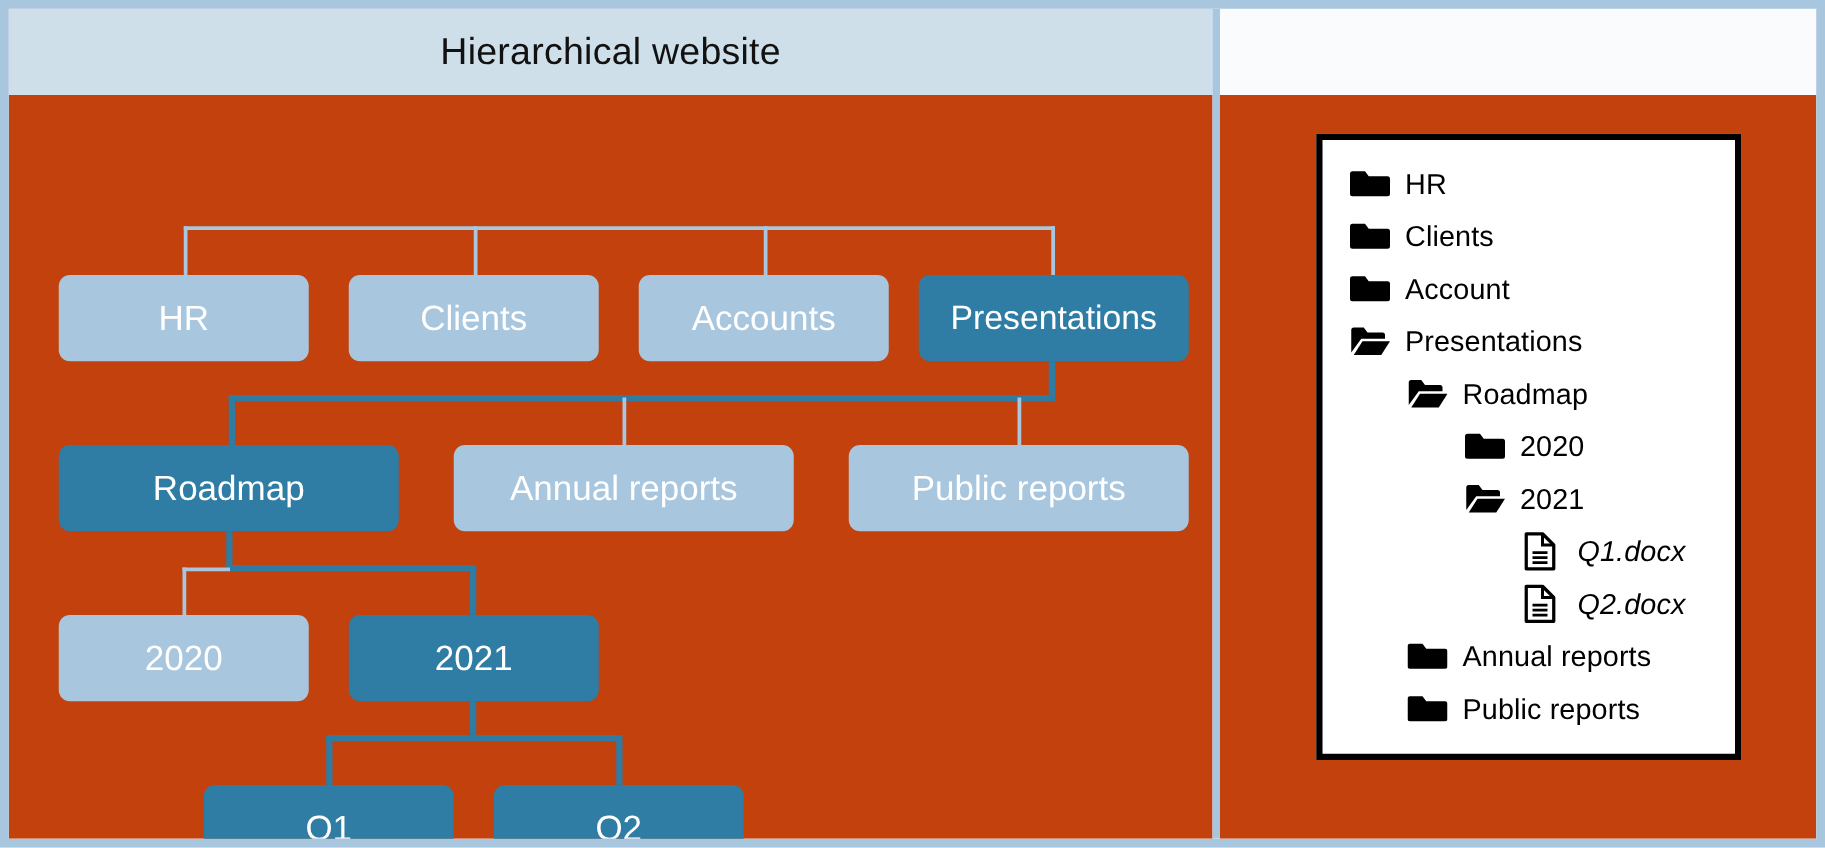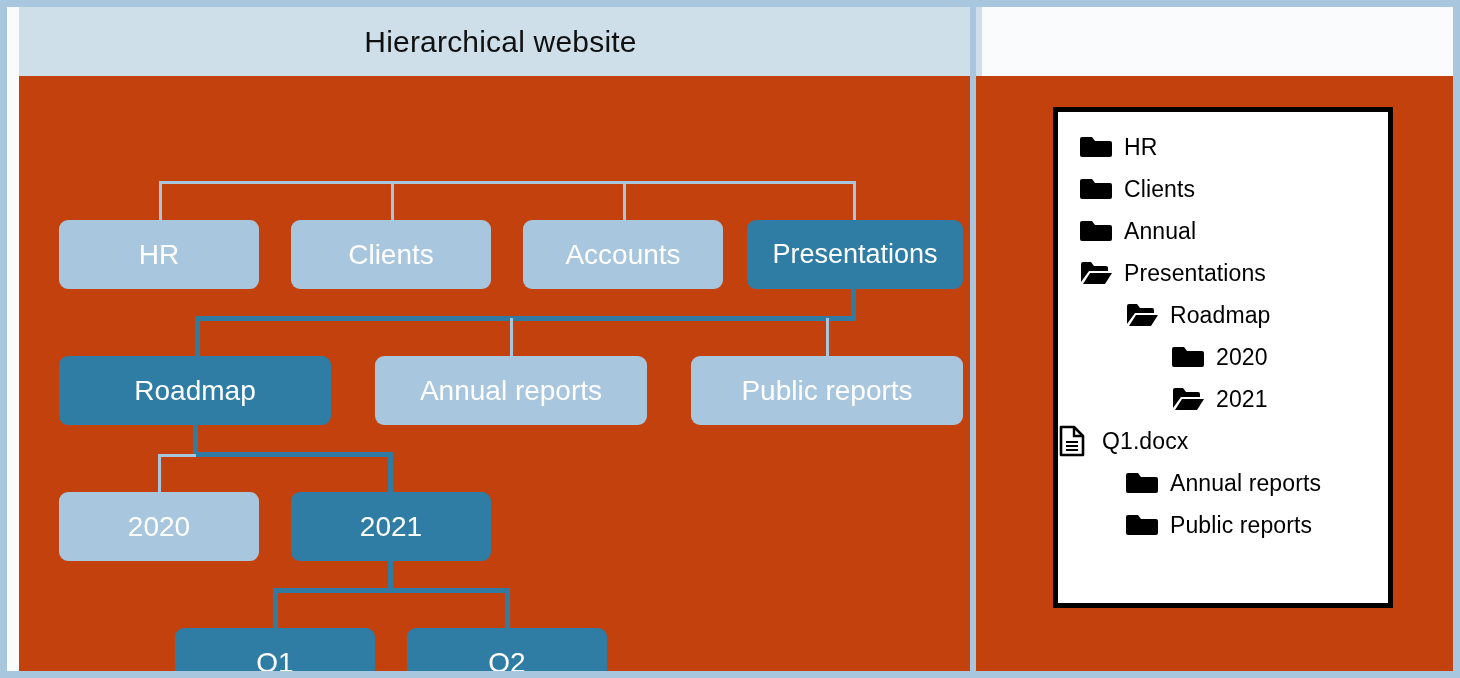--- a/index.html
+++ b/index.html
@@ -2,21 +2,21 @@
 <html><head>
 <meta charset="utf-8">
 <style>
   html,body{margin:0;padding:0;background:#ffffff;}
   body{font-family:"Liberation Sans", sans-serif;}
   #stage{position:relative;width:1460px;height:678px;background:#fafbfd;
          border:7px solid #a8c6dd;box-sizing:border-box;overflow:hidden;}
 
   
   .panel{position:absolute;top:0;bottom:0;}
-  #panel-tree{left:12px;width:963px;}
+  #panel-tree{left:0;width:963px;}
   #panel-crumb{left:969px;right:0;}
   .panel-header{position:absolute;left:0;right:0;top:0;height:69px;
       background:#cedfe9;display:flex;align-items:center;justify-content:center;}
   .panel-header .title{font-size:30px;color:#111;font-weight:400;letter-spacing:.2px;}
   .panel-body{position:absolute;left:0;right:0;top:69px;bottom:0;background:#c2410c;}
   #divider{position:absolute;left:963px;top:0;bottom:0;width:6px;background:#a8c6dd;}
 
   
   #tree{position:absolute;left:0;top:0;width:963px;height:609px;}
   .node{position:absolute;border-radius:9px;display:flex;align-items:center;
@@ -32,21 +32,21 @@
 
   
   #crumb-box{position:absolute;left:77px;top:31px;width:340px;height:501px;
       background:#ffffff;border:5px solid #000;box-sizing:border-box;}
   .crumb-list{position:absolute;left:0;top:14px;right:0;}
   .crumb-row{display:flex;align-items:center;height:42px;}
   .crumb-row .lbl{font-size:23px;color:#000;font-weight:400;letter-spacing:.1px;}
   .crumb-row .ico{width:44px;flex:0 0 44px;display:flex;align-items:center;
                   justify-content:flex-start;}
   .d0{padding-left:22px;} .d1{padding-left:68px;}
-  .d2{padding-left:114px;} .d3{}
+  .d2{padding-left:114px;} .d3{padding-left:160px;font-style:italic;}
   .ico svg{display:block;}
 </style>
 </head>
 <body>
 
 <div id="stage">
 
   <div class="panel" id="panel-tree">
     <div class="panel-header">
       <span class="title">Hierarchical website</span>
@@ -139,21 +139,21 @@
                 </svg>
               </span>
               <span class="lbl">Clients</span>
             </div>
             <div class="crumb-row d0">
               <span class="ico">
                 <svg width="32" height="26" viewBox="0 0 32 26" aria-hidden="true">
                   <path fill="#000" d="M2 3 h10 l3 4 h15 a2 2 0 0 1 2 2 v12 a2 2 0 0 1 -2 2 h-28 a2 2 0 0 1 -2 -2 v-16 a2 2 0 0 1 2 -2 z"></path>
                 </svg>
               </span>
-              <span class="lbl">Annual</span>
+              <span class="lbl">Account</span>
             </div>
             <div class="crumb-row d0">
               <span class="ico">
                 <svg width="32" height="26" viewBox="0 0 32 26" aria-hidden="true">
                   <path fill="#000" d="M1 4 a2 2 0 0 1 2 -2 h8 l3 4 h12 a2 2 0 0 1 2 2 v3 h-19 l-8 11 z"></path>
                   <path fill="#000" d="M10 13 h22 l-7 11 h-22 z"></path>
                 </svg>
               </span>
               <span class="lbl">Presentations</span>
             </div>
@@ -186,20 +186,30 @@
             <div class="crumb-row d3">
               <span class="ico">
                 <svg width="28" height="32" viewBox="0 0 28 32" aria-hidden="true">
                   <path fill="#fff" stroke="#000" stroke-width="2.6" stroke-linejoin="round" d="M3 2 h13 l9 9 v19 h-22 z"></path>
                   <path fill="none" stroke="#000" stroke-width="2.4" d="M16 2 v9 h9"></path>
                   <path fill="none" stroke="#000" stroke-width="2.2" d="M8 17 h12 M8 21 h12 M8 25 h12"></path>
                 </svg>
               </span>
               <span class="lbl">Q1.docx</span>
             </div>
+            <div class="crumb-row d3">
+              <span class="ico">
+                <svg width="28" height="32" viewBox="0 0 28 32" aria-hidden="true">
+                  <path fill="#fff" stroke="#000" stroke-width="2.6" stroke-linejoin="round" d="M3 2 h13 l9 9 v19 h-22 z"></path>
+                  <path fill="none" stroke="#000" stroke-width="2.4" d="M16 2 v9 h9"></path>
+                  <path fill="none" stroke="#000" stroke-width="2.2" d="M8 17 h12 M8 21 h12 M8 25 h12"></path>
+                </svg>
+              </span>
+              <span class="lbl">Q2.docx</span>
+            </div>
             <div class="crumb-row d1">
               <span class="ico">
                 <svg width="32" height="26" viewBox="0 0 32 26" aria-hidden="true">
                   <path fill="#000" d="M2 3 h10 l3 4 h15 a2 2 0 0 1 2 2 v12 a2 2 0 0 1 -2 2 h-28 a2 2 0 0 1 -2 -2 v-16 a2 2 0 0 1 2 -2 z"></path>
                 </svg>
               </span>
               <span class="lbl">Annual reports</span>
             </div>
             <div class="crumb-row d1">
               <span class="ico">

